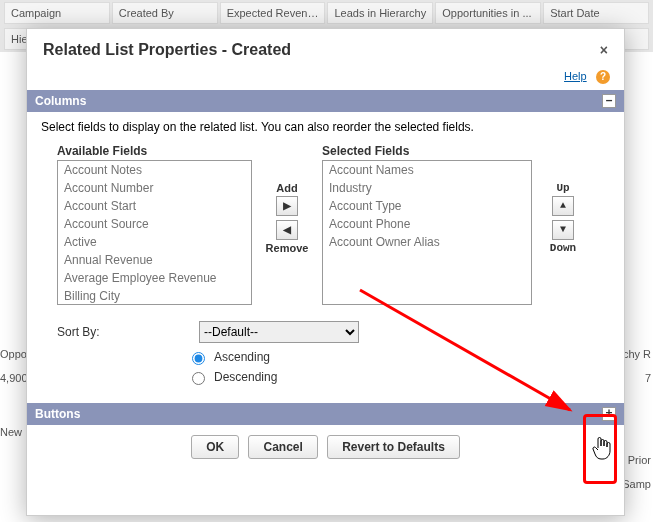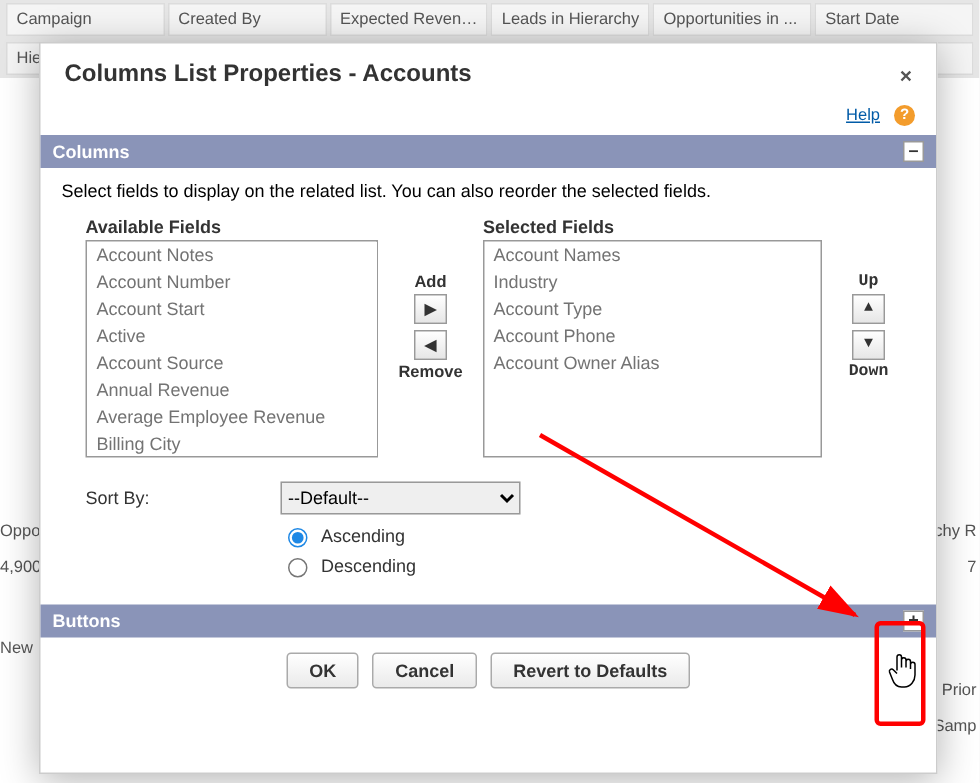--- a/index.html
+++ b/index.html
@@ -161,20 +161,21 @@
     align-items: center;
     padding: 6px 14px 4px 30px;
     font-size: 12px;
   }
   .sort-label { width: 130px; }
   .sort-select {
     width: 160px;
     font-size: 12px;
     height: 22px;
     border: 1px solid #999;
+    margin-left: 12px;
   }
   .radio-row {
     display: flex;
     align-items: center;
     padding: 2px 14px 2px 160px;
     font-size: 12px;
     gap: 6px;
   }
   .radio-row input { accent-color: #1e88e5; }
   .buttons-footer {
@@ -254,61 +255,61 @@
 
 <div class="right-strip" style="top:336px; text-align:right; width:32px;">
   <div>chy  R</div>
   <div>7</div>
   <div style="margin-top:70px">Prior</div>
   <div>Samp</div>
 </div>
 
 <div class="modal">
   <div class="modal-title-row">
-    <div class="modal-title">Columns List Properties - Accounts</div>
+    <div class="modal-title">Related List Properties - Created</div>
     <div class="modal-close">×</div>
   </div>
   <div class="modal-help-row">
     <a class="help-link">Help</a>
     <span class="help-icon">?</span>
   </div>
 
   <div class="section-bar">
     <span class="flex">Columns</span>
     <span class="collapse-btn">–</span>
   </div>
   <div class="section-desc">Select fields to display on the related list. You can also reorder the selected fields.</div>
 
   <div class="columns-body">
     <div class="list-col">
       <div class="list-label">Available Fields</div>
       <div class="listbox">
         <div class="opt">Account Notes</div>
         <div class="opt">Account Number</div>
         <div class="opt">Account Start</div>
+        <div class="opt">Account Source</div>
         <div class="opt">Active</div>
-        <div class="opt">Account Source</div>
         <div class="opt">Annual Revenue</div>
         <div class="opt">Average Employee Revenue</div>
         <div class="opt">Billing City</div>
       </div>
     </div>
 
     <div class="mid-col">
       <span>Add</span>
       <div class="arrow-btn">
           <span>▶</span>
         </div>
       <div class="arrow-btn">
           <span>◀</span>
         </div>
       <span>Remove</span>
     </div>
 
-    <div class="list-col" style="width:226px;">
+    <div class="list-col" style="width:210px;">
       <div class="list-label">Selected Fields</div>
       <div class="listbox" style="overflow-y:auto;">
         <div class="opt">Account Names</div>
         <div class="opt">Industry</div>
         <div class="opt">Account Type</div>
         <div class="opt">Account Phone</div>
         <div class="opt">Account Owner Alias</div>
       </div>
     </div>
 

